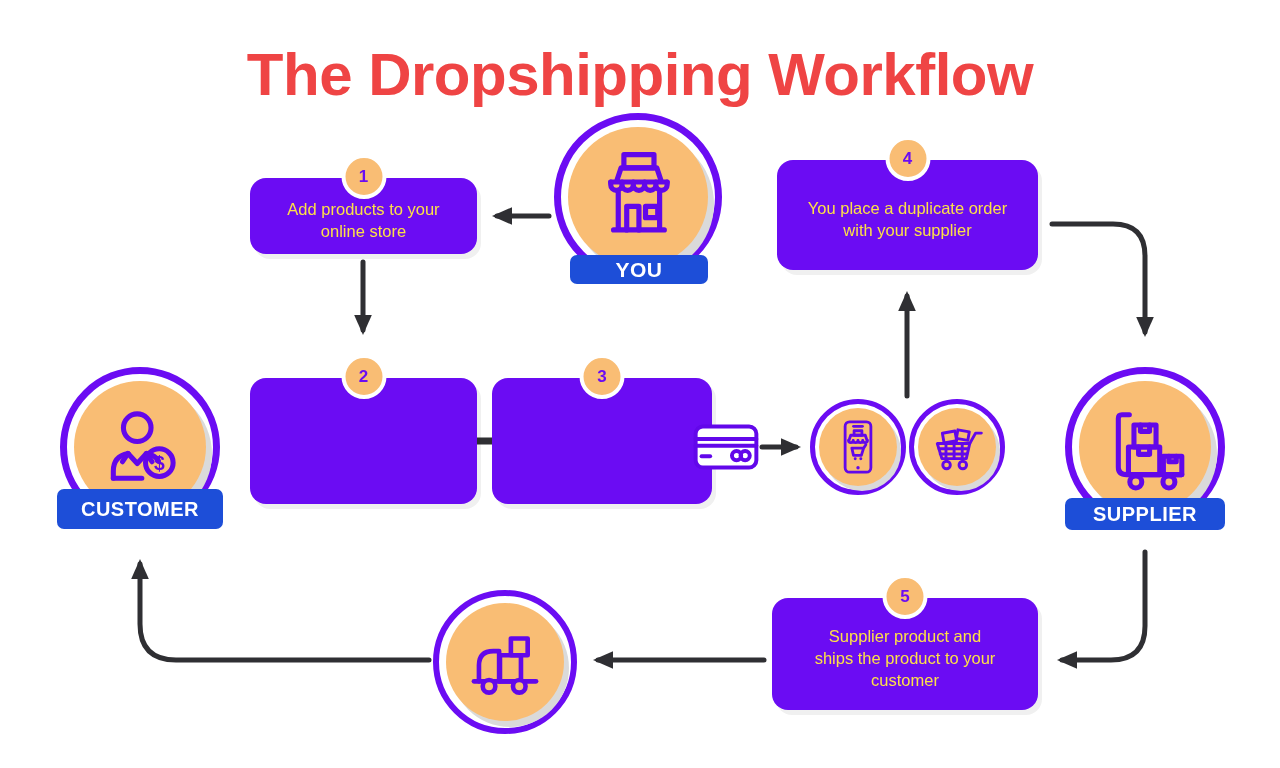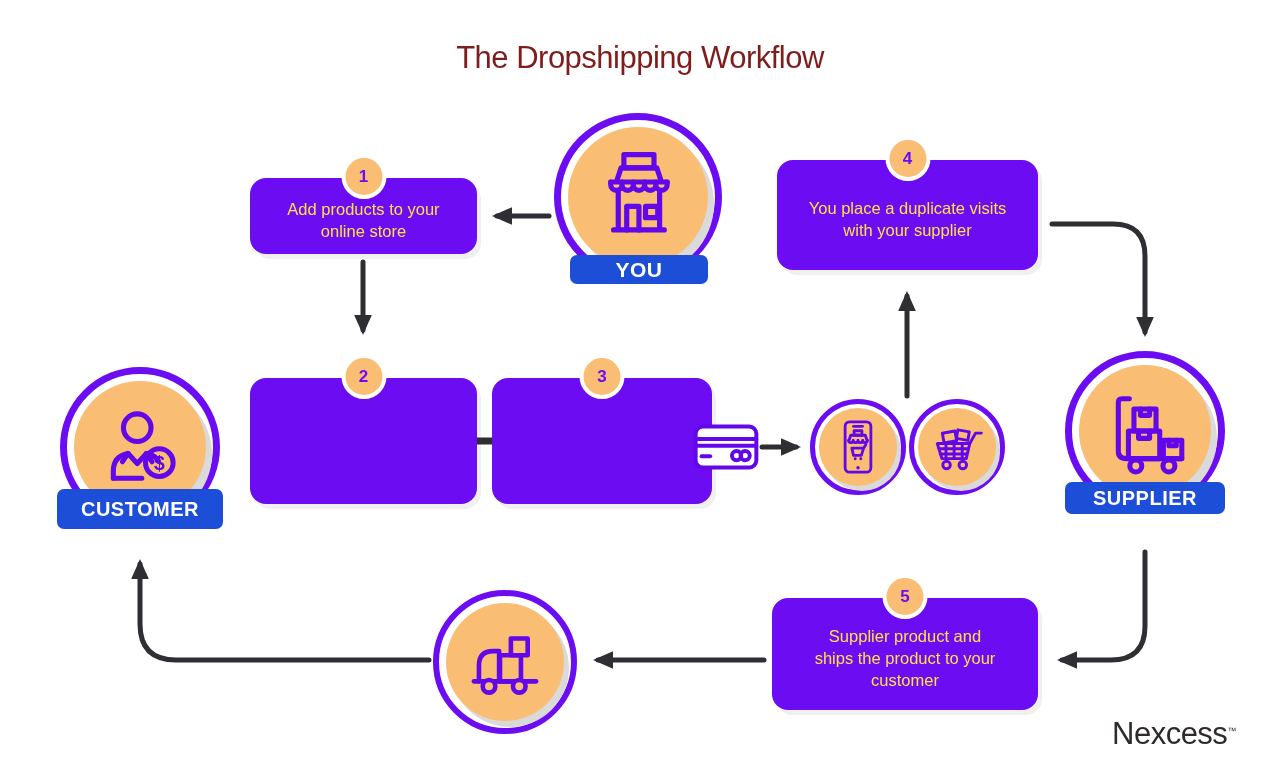--- a/index.html
+++ b/index.html
@@ -2,21 +2,21 @@
 <html><head>
 <meta charset="utf-8">
 <style>
   html,body { margin:0; padding:0; background:#ffffff; }
   .canvas {
     position:relative; width:1280px; height:768px; background:#ffffff;
     font-family:"Liberation Sans", sans-serif; overflow:hidden;
   }
   .title {
     position:absolute; top:40px; left:0; width:100%; text-align:center;
-    font-size:31px; font-weight:normal; color:#7f1d1d; letter-spacing:-0.5px;
+    font-size:60px; font-weight:bold; color:#ef4444; letter-spacing:-0.5px;
   }
   
   .step-box {
     position:absolute; background:#6b0cf3; border-radius:16px;
     display:flex; align-items:center; justify-content:center;
     box-shadow:4px 5px 0 rgba(40,40,40,0.07); z-index:1;
   }
   .step-box .txt {
     color:#fde047; font-size:16.5px; line-height:1.34; text-align:center; padding-top:8px;
   }
@@ -95,21 +95,21 @@
   <div class="step-box" style="left:492px;top:378px;width:220px;height:126px">
     <div class="badge">
         <span>3</span>
       </div>
   </div>
 
   <div class="step-box" style="left:777px;top:160px;width:261px;height:110px">
     <div class="badge">
         <span>4</span>
       </div>
-    <div class="txt" style="max-width:200px">You place a duplicate visits with your supplier</div>
+    <div class="txt" style="max-width:200px">You place a duplicate order with your supplier</div>
   </div>
 
   <div class="step-box" style="left:772px;top:598px;width:266px;height:112px">
     <div class="badge">
         <span>5</span>
       </div>
     <div class="txt" style="max-width:190px">Supplier product and ships the product to your customer</div>
   </div>
 
   <div class="actor" style="left:554px;top:113px;width:168px;height:168px">
@@ -136,21 +136,21 @@
           <path d="M21 84 V76 q0 -16 16 -19 l10 11 l10 -11 q10 2 13 8"></path>
           <path d="M37 57 l-6 9 M57 57 l6 9 M21 84 H52"></path>
           <circle cx="71" cy="67" r="15"></circle>
           <text x="71" y="75" text-anchor="middle" font-size="21" font-weight="bold" fill="#6207ea" stroke="none" font-family="'Liberation Sans',sans-serif">$</text>
         </svg>
       </div>
     </div>
     <div class="actor-label" style="left:-3px;top:122px;width:166px;height:40px;font-size:20px">CUSTOMER</div>
   </div>
 
-  <div class="actor" style="left:1065px;top:351px;width:160px;height:160px">
+  <div class="actor" style="left:1065px;top:367px;width:160px;height:160px">
     <div class="ring">
       <div class="orange" style="width:132px;height:132px">
         <svg width="92" height="92" viewBox="0 0 100 100" fill="none" stroke="#6207ea" stroke-width="5.5" stroke-linecap="round" stroke-linejoin="round">
           <path d="M33 15 H25 q-4 0 -4 4 V72 q0 8 9 8 H90"></path>
           <circle cx="40" cy="88" r="6.5"></circle>
           <circle cx="76" cy="88" r="6.5"></circle>
           <rect x="32" y="50" width="34" height="30"></rect>
           <path d="M43 50 v8 h12 v-8"></path>
           <rect x="38" y="26" width="24" height="24"></rect>
           <path d="M45 26 v7 h10 v-7"></path>
@@ -218,17 +218,14 @@
           <rect x="57" y="22" width="20" height="20"></rect>
           <path d="M19 73 V54 q0 -17 17 -17 h7 V73"></path>
           <path d="M13 73 H87"></path>
           <circle cx="31" cy="79" r="7.5" fill="#f9bd74"></circle>
           <circle cx="67" cy="79" r="7.5" fill="#f9bd74"></circle>
         </svg>
       </div>
     </div>
   </div>
 
-  <div class="logo">
-    <span>Nexcess</span><sup>™</sup>
-  </div>
 
 </div>
 
 </body></html>

